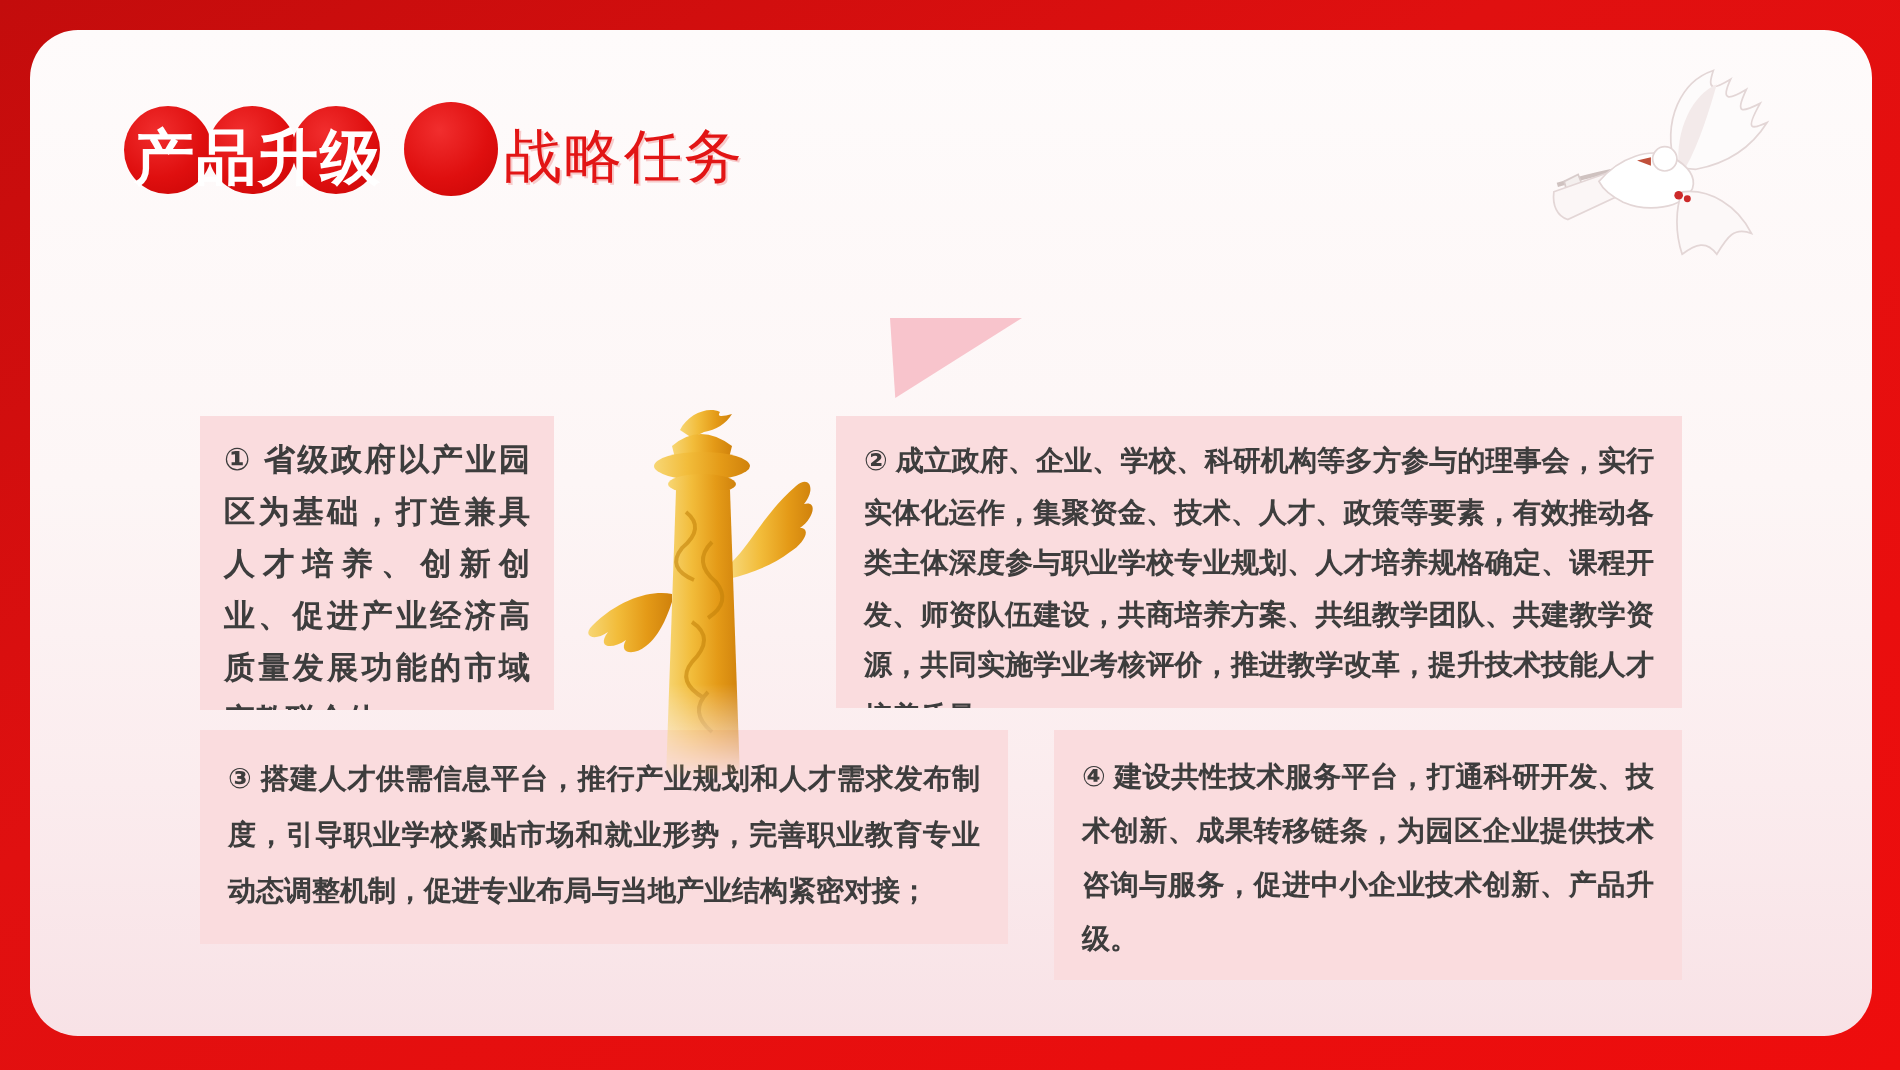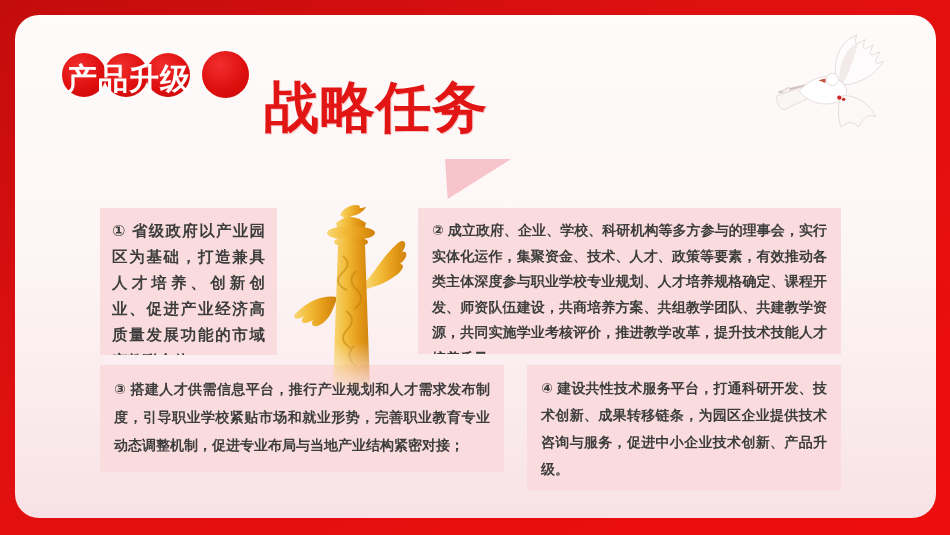--- a/index.html
+++ b/index.html
@@ -23,22 +23,22 @@
     background:radial-gradient(circle at 38% 30%,#f12e2e 0%,#df0f0f 55%,#c90505 100%);
     top:38px;
   }
   .c1{left:47px;} .c2{left:89px;} .c3{left:131px;} .c4{left:187px;top:36px;width:47px;height:47px;}
   .part-label{
     position:absolute;left:50px;top:44px;width:128px;
     text-align:center;color:#ffffff;font-size:30px;font-weight:bold;
     letter-spacing:1px;white-space:nowrap;
   }
   .page-title{
-    position:absolute;left:233px;top:40px;margin:16px;
-    font-size:55px;font-weight:bold;color:#e21515;
+    position:absolute;left:233px;top:40px;margin:4px;
+    font-size:29px;font-weight:normal;color:#e21515;
     letter-spacing:1px;white-space:nowrap;
     text-shadow:1px 1px 0 #f7caca;
   }
   .dove{position:absolute;left:755px;top:18px;width:130px;height:105px;}
   
   .banner-wrap{position:absolute;left:88px;top:133px;width:425px;height:52px;}
   .banner-tail{
     position:absolute;left:342px;top:11px;width:66px;height:40px;
     background:#f8c4cc;
     clip-path:polygon(0 0,100% 0,4% 100%);

